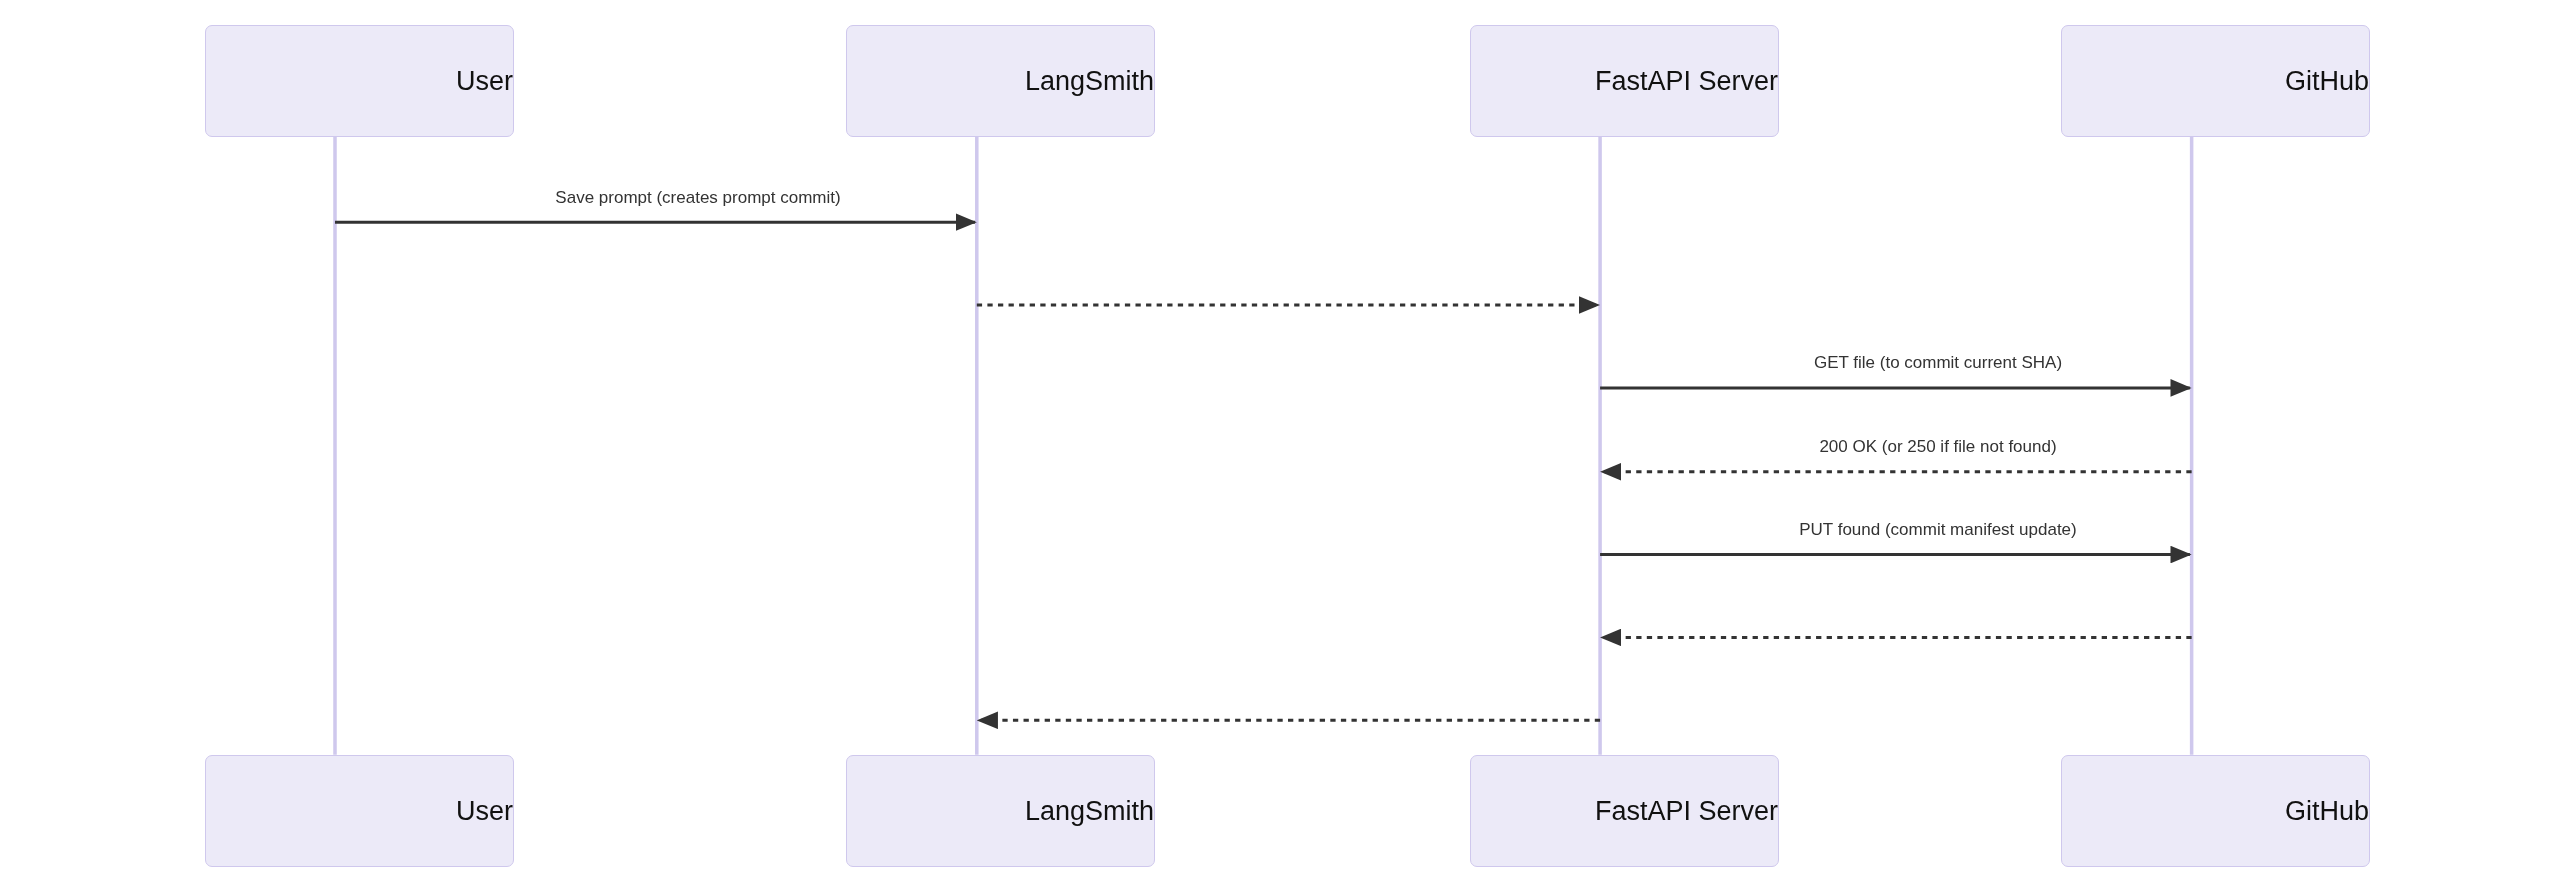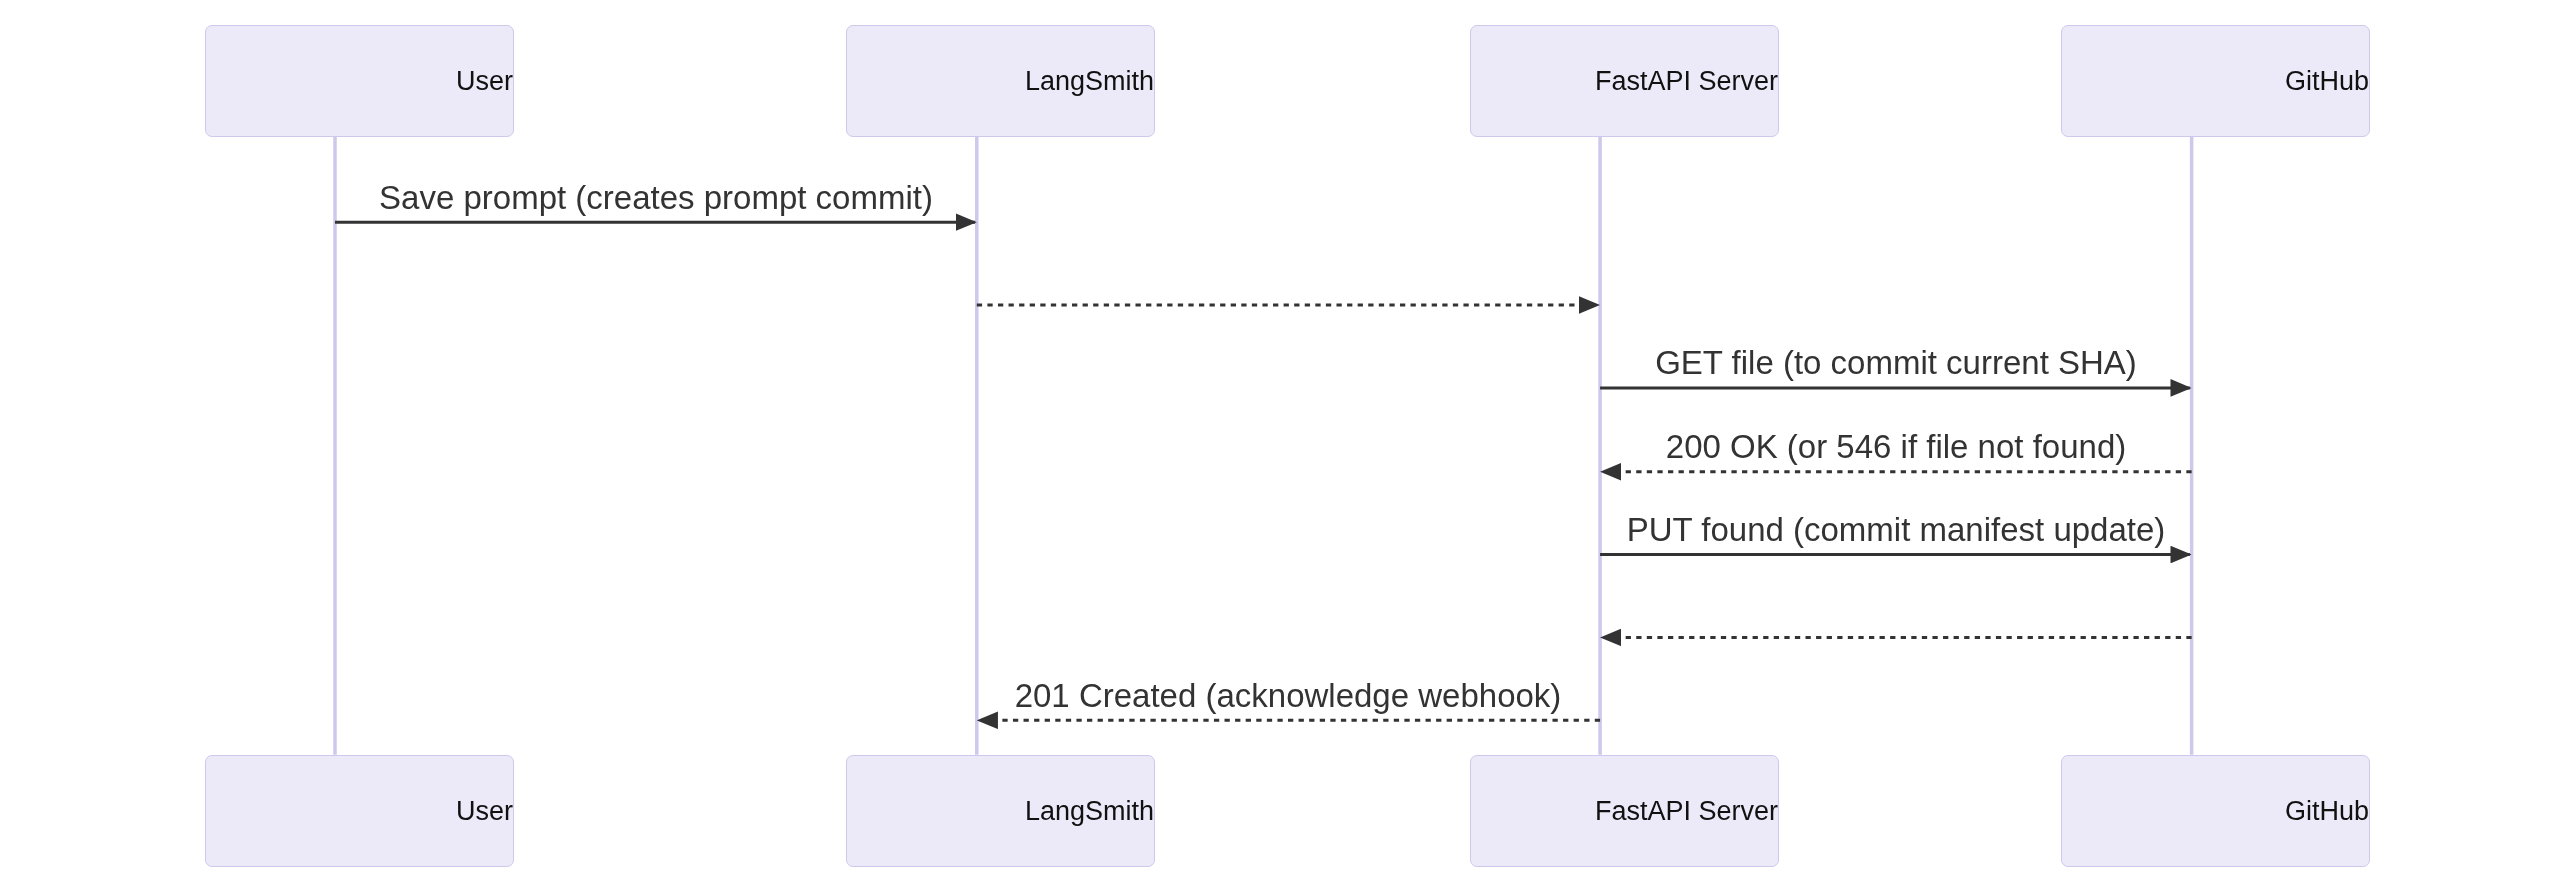--- a/index.html
+++ b/index.html
@@ -45,25 +45,26 @@
     display: flex;
     align-items: center;
     justify-content: flex-end;
     font-size: 27px;
     color: var(--actor-text, #111111);
   }
   .msg-label {
     position: absolute;
     transform: translateX(-50%);
     white-space: nowrap;
-    font-size: 33px;
+    font-size: 17px;
     line-height: 34px;
     height: 34px;
     color: var(--msg-text, #333333);
     text-align: left;
+    margin-left: 42px;
   }
 </style>
 </head>
 <body>
 
 <div class="canvas" id="canvas" style="--bg: #ffffff; --actor-fill: #ECEAF8; --actor-border: #CFC8ED; --actor-text: #111111; --lifeline-color: #CFC8ED; --arrow-color: #333333; --msg-text: #333333;">
   <svg id="diagram-svg" viewBox="0 0 2922 1014" width="2576" height="894">
     <defs>
       <marker id="arrowhead" viewBox="0 0 24 20" refX="22" refY="10" markerWidth="24" markerHeight="20" markerUnits="userSpaceOnUse" orient="auto">
         <path d="M0,0 L24,10 L0,20 Z" fill="#333333"></path>
@@ -76,23 +77,22 @@
       <line x1="380" y1="252" x2="1106" y2="252" class="msg-line" marker-end="url(#arrowhead)"></line>
       <line x1="1108" y1="346" x2="1813" y2="346" class="msg-line dashed" marker-end="url(#arrowhead)"></line>
       <line x1="1815" y1="440" x2="2484" y2="440" class="msg-line" marker-end="url(#arrowhead)"></line>
       <line x1="2486" y1="535" x2="1817" y2="535" class="msg-line dashed" marker-end="url(#arrowhead)"></line>
       <line x1="1815" y1="629" x2="2484" y2="629" class="msg-line" marker-end="url(#arrowhead)"></line>
       <line x1="2486" y1="723" x2="1817" y2="723" class="msg-line dashed" marker-end="url(#arrowhead)"></line>
       <line x1="1815" y1="817" x2="1110" y2="817" class="msg-line dashed" marker-end="url(#arrowhead)"></line>
     </svg>
 <div class="msg-label" style="left: 656px; top: 181px;">Save prompt (creates prompt commit)</div>
     <div class="msg-label" style="left: 1896px; top: 346px;">GET file (to commit current SHA)</div>
-    <div class="msg-label" style="left: 1896px; top: 430px;">200 OK (or 546 if file not found)</div>
+    <div class="msg-label" style="left: 1896px; top: 430px;">200 OK (or 250 if file not found)</div>
     <div class="msg-label" style="left: 1896px; top: 513px;">PUT found (commit manifest update)</div>
-    <div class="msg-label" style="left: 1288px; top: 679px;">201 Created (acknowledge webhook)</div>
     <div class="actor-box" style="left: 205px; top: 25px;">
       <span>User</span>
     </div>
     <div class="actor-box" style="left: 846px; top: 25px;">
       <span>LangSmith</span>
     </div>
     <div class="actor-box" style="left: 1470px; top: 25px;">
       <span>FastAPI Server</span>
     </div>
     <div class="actor-box" style="left: 2061px; top: 25px;">

